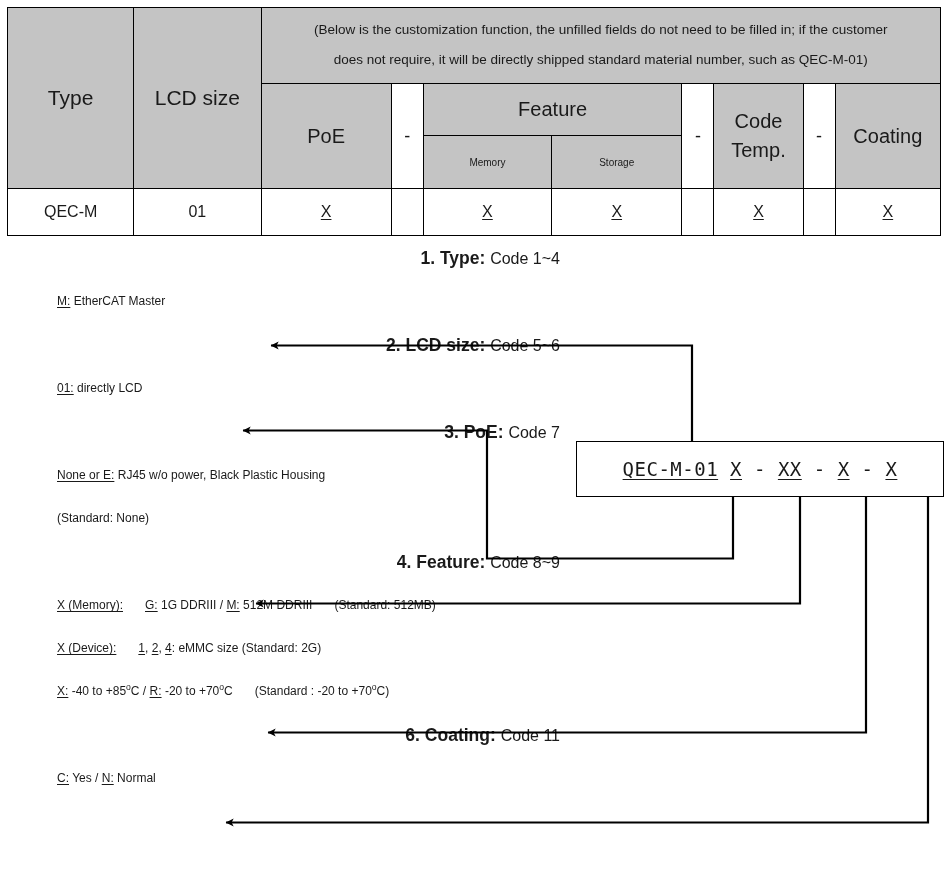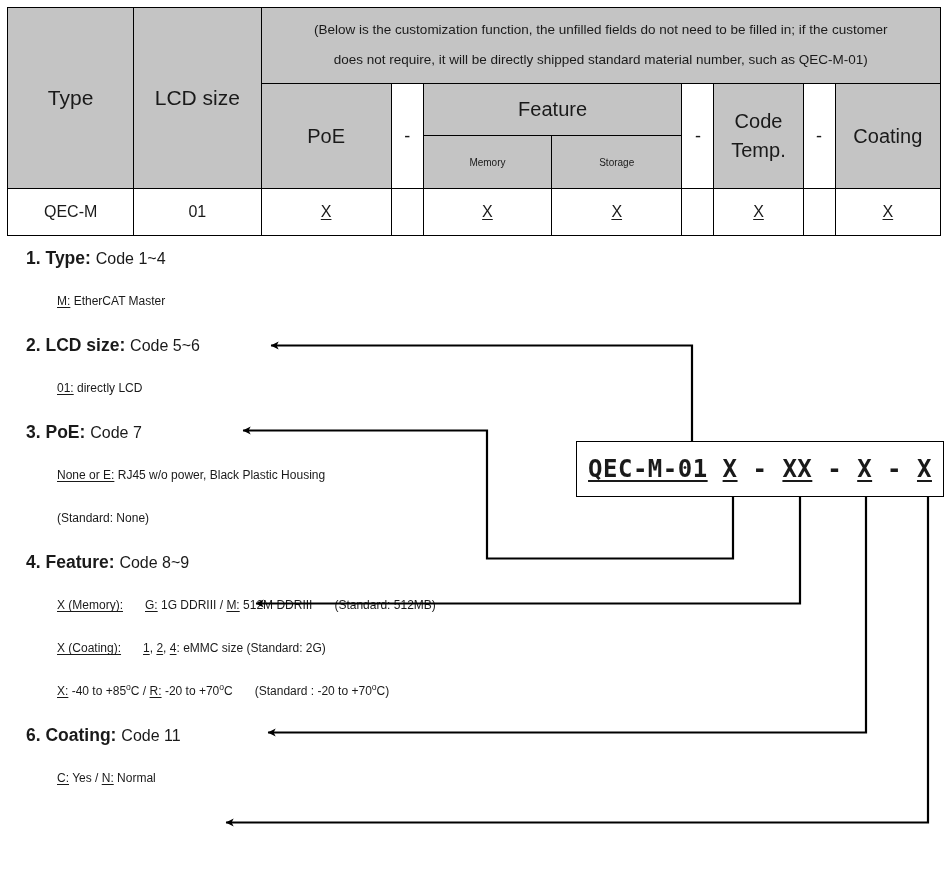--- a/index.html
+++ b/index.html
@@ -56,20 +56,21 @@
 
   
   #legend { position: absolute; left: 0; top: 236px; width: 560px; }
   .legend-head {
     font-size: 17.5px;
     font-weight: 700;
     padding-left: 26px;
     height: 44px;
     line-height: 44px;
     white-space: nowrap;
+    text-align: right;
   }
   .legend-head .code {
     font-weight: 400;
     font-size: 16px;
   }
   .legend-sub {
     font-size: 12px;
     padding-left: 57px;
     height: 43px;
     line-height: 43px;
@@ -88,22 +89,22 @@
     height: 54px;
     border: 1.5px solid #000;
     background: #fff;
     display: flex;
     align-items: center;
     justify-content: center;
     z-index: 4;
   }
   #pn-text {
     font-family: "DejaVu Sans Mono", "Liberation Mono", monospace;
-    font-weight: 700;
-    font-size: 24px;
+    font-weight: 400;
+    font-size: 19px;
     letter-spacing: 0.5px;
     white-space: nowrap;
   }
   #pn-text .u { text-decoration: underline; text-underline-offset: 3px; }
 
   
   #connectors {
     position: absolute;
     left: 0; top: 0;
     width: 948px; height: 881px;
@@ -235,21 +236,21 @@
     <span>Feature:</span>
     <span class="code">Code 8~9</span>
   </div>
   <div class="legend-sub">
     <span class="u">X (Memory):</span><span class="gap-l"></span><span class="u">G:</span>
     <span>1G DDRIII /</span>
     <span class="u">M:</span>
     <span>512M DDRIII</span><span class="gap-l"></span><span>(Standard: 512MB)</span>
   </div>
   <div class="legend-sub">
-    <span class="u">X (Coating):</span><span class="gap-l"></span><span class="u">1</span><span>,</span>
+    <span class="u">X (Device):</span><span class="gap-l"></span><span class="u">1</span><span>,</span>
     <span class="u">2</span><span>,</span>
     <span class="u">4</span><span>: eMMC size (Standard: 2G)</span>
   </div>
 
   <div class="legend-sub">
     <span class="u">X:</span>
     <span>-40 to +85</span><sup class="deg">o</sup><span>C /</span>
     <span class="u">R:</span>
     <span>-20 to +70</span><sup class="deg">o</sup><span>C</span><span class="gap-l"></span><span>(Standard : -20 to +70</span><sup class="deg">o</sup><span>C)</span>
   </div>

